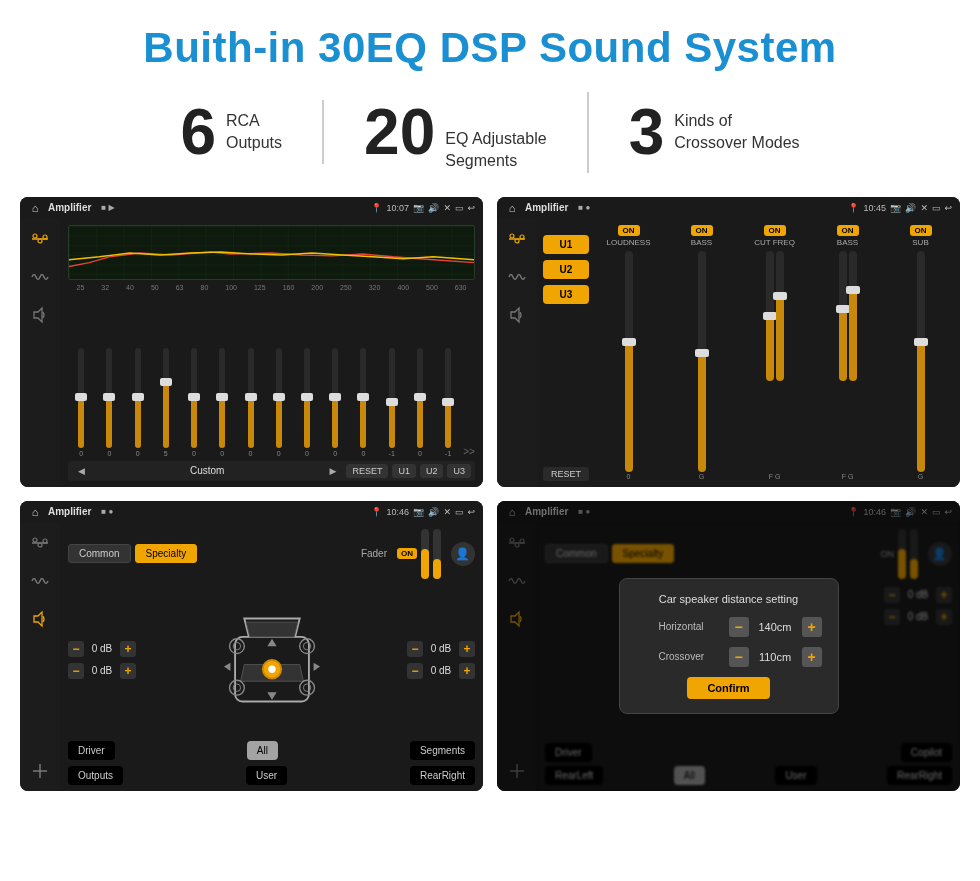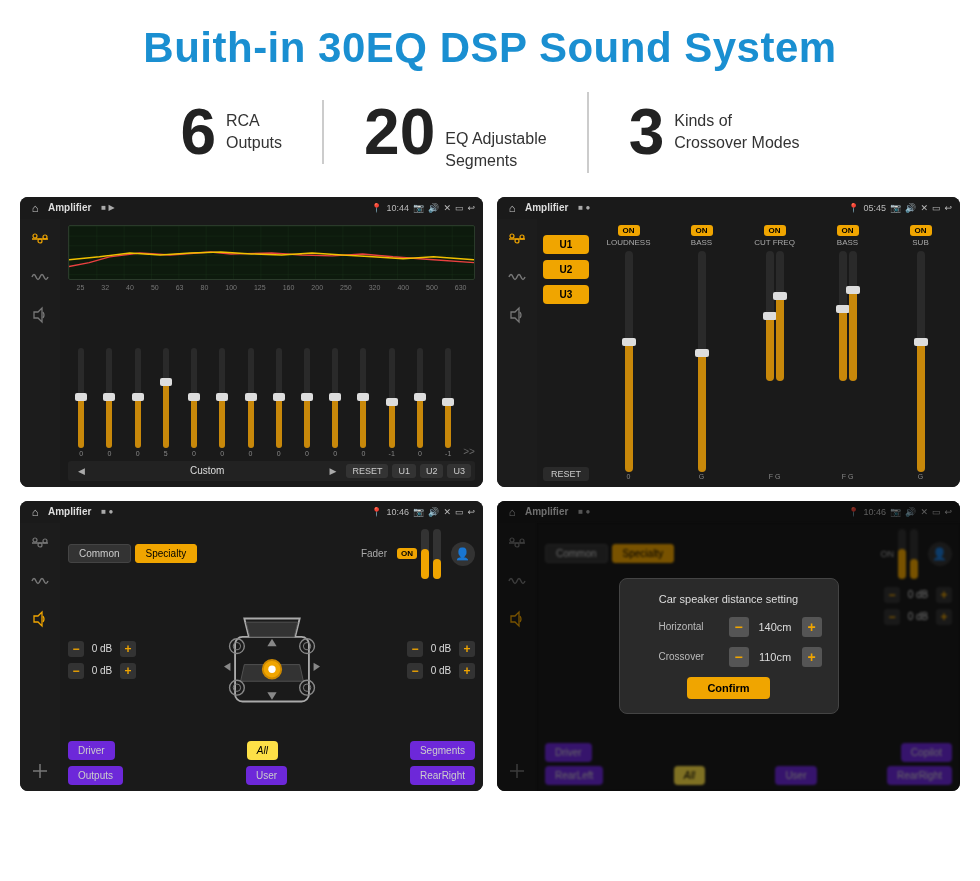--- a/index.html
+++ b/index.html
@@ -474,32 +474,31 @@
     }
 
     .bottom-btns {
       display: flex;
       justify-content: space-between;
       align-items: center;
       gap: 4px;
     }
 
     .bottom-btn {
-      background: #6d28d9;
+      background: #000000;
       color: #ccc;
       border-radius: 4px;
       padding: 4px 10px;
       font-size: 10px;
       border: none;
     }
 
     .bottom-btn.active {
-      background: #fde047;
+      background: #a3a3a3;
       color: #000;
-      font-style: italic;
     }
 
     
     .dialog-overlay {
       position: absolute;
       top: 0; left: 0; right: 0; bottom: 0;
       background: rgba(0,0,0,0.5);
       display: flex;
       align-items: center;
       justify-content: center;
@@ -620,21 +619,21 @@
 
 <div class="screenshots-grid">
 
   <div class="screen">
     <div class="top-bar">
       <span class="top-bar-home">⌂</span>
       <span class="top-bar-title">Amplifier</span>
       <span class="top-bar-dots">■ ▶</span>
       <div class="top-bar-right">
         <span>📍</span>
-        <span>10:44</span>
+        <span>10:07</span>
         <span>📷</span>
         <span>🔊</span>
         <span>✕</span>
         <span>▭</span>
         <span>↩</span>
       </div>
     </div>
     <div class="screen-content">
       <div class="left-sidebar">
         <div class="sidebar-icon active">
@@ -802,21 +801,21 @@
     </div>
   </div>
 
   <div class="screen">
     <div class="top-bar">
       <span class="top-bar-home">⌂</span>
       <span class="top-bar-title">Amplifier</span>
       <span class="top-bar-dots">■ ●</span>
       <div class="top-bar-right">
         <span>📍</span>
-        <span>05:45</span>
+        <span>10:45</span>
         <span>📷</span>
         <span>🔊</span>
         <span>✕</span>
         <span>▭</span>
         <span>↩</span>
       </div>
     </div>
     <div class="screen-content">
       <div class="left-sidebar">
         <div class="sidebar-icon active">

